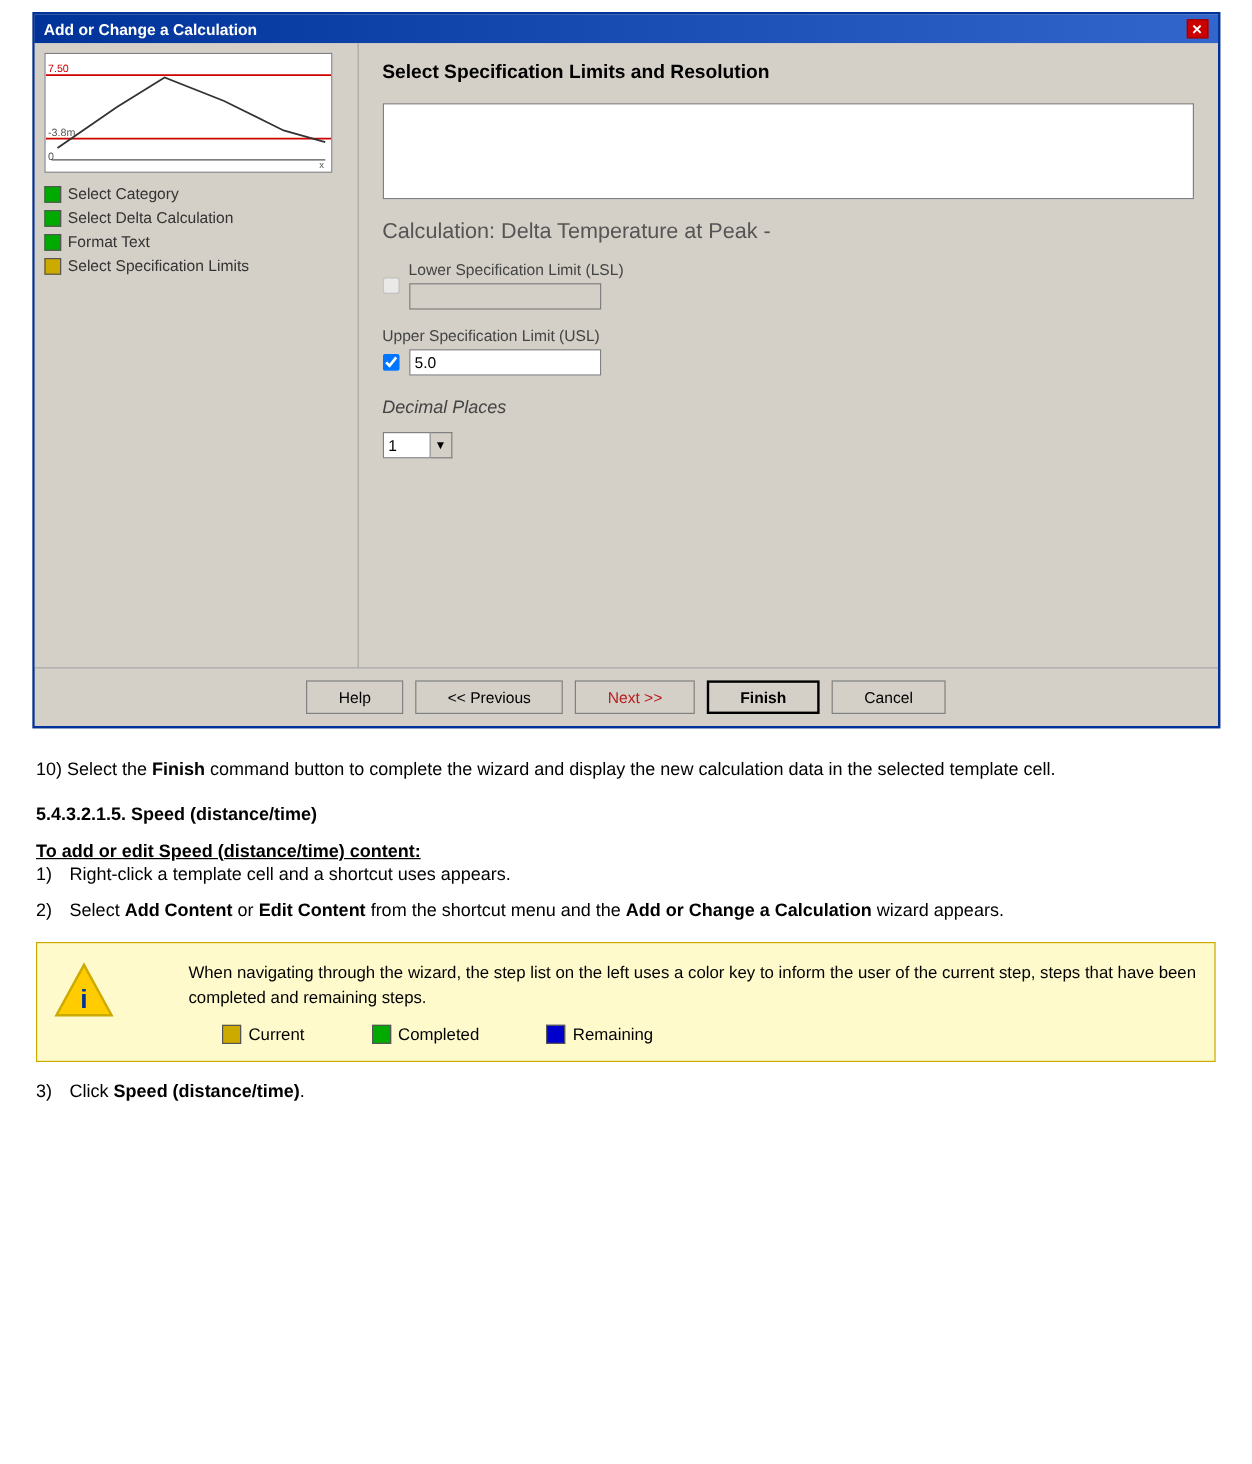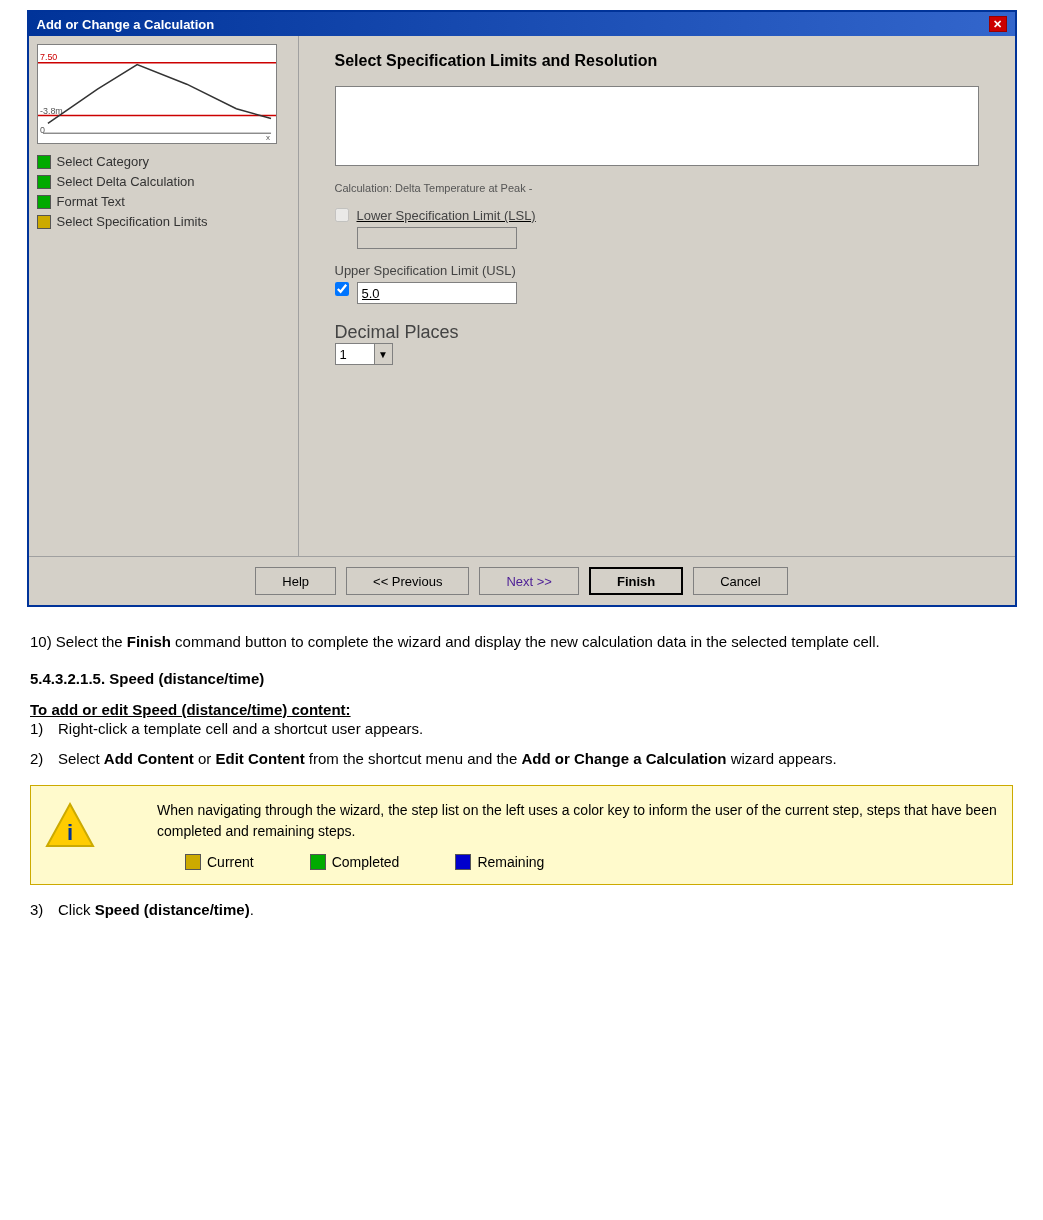--- a/index.html
+++ b/index.html
@@ -90,48 +90,48 @@
       flex-shrink: 0;
       border: 1px solid #555;
     }
     .step-indicator.green { background: #00aa00; }
     .step-indicator.yellow { background: #ccaa00; }
 
     
     .dialog-main {
       flex: 1;
       background: #d4d0c8;
-      padding: 16px 36px;
+      padding: 16px 20px;
     }
     .panel-title {
       font-size: 16px;
       font-weight: bold;
       color: #000;
       margin-bottom: 16px;
     }
     .white-area {
       background: #fff;
       border: 1px solid #808080;
       padding: 20px;
       margin-bottom: 16px;
       min-height: 80px;
     }
     .calc-label {
-      font-size: 11px;
+      font-size: 18px;
       color: #555;
       margin-bottom: 14px;
     }
 
     .form-group {
       margin-bottom: 14px;
     }
     .form-row {
       display: flex;
+      align-items: center;
       margin-bottom: 10px;
-      text-decoration: underline;
     }
     .form-checkbox {
       width: 14px;
       height: 14px;
       margin-right: 8px;
       flex-shrink: 0;
     }
     .form-label {
       font-size: 13px;
       color: #444;
@@ -150,23 +150,24 @@
     }
     .disabled-row .form-input {
       background: #d4d0c8;
       color: #888;
     }
 
     .decimal-section {
       margin-top: 18px;
     }
     .decimal-label {
-      font-size: 18px;
+      font-size: 15px;
       color: #444;
-      margin-bottom: 0;
+      margin-bottom: 12px;
+      font-style: italic;
     }
     .decimal-row {
       display: flex;
       align-items: center;
     }
     .decimal-input {
       width: 40px;
       height: 22px;
       border: 1px solid #808080;
       background: #fff;
@@ -203,21 +204,21 @@
       background: #d4d0c8;
       font-size: 13px;
       cursor: pointer;
       padding: 2px 26px;
     }
     .dlg-btn.active {
       border: 2px solid #000;
       font-weight: bold;
     }
     .dlg-btn:disabled {
-      color: #4c1d95;
+      color: #b91c1c;
     }
 
     
     .page-content {
       padding: 0 10px;
     }
     .step-instruction {
       margin-bottom: 16px;
       line-height: 1.5;
       margin-top: 20px;
@@ -402,21 +403,21 @@
     <span>Select the </span><strong>Finish</strong><span> command button to complete the wizard and display the new calculation data in the selected template cell.</span>
   </div>
 
   <div class="section-heading">5.4.3.2.1.5. Speed (distance/time)</div>
 
   <div class="section-subheading">To add or edit Speed (distance/time) content:</div>
 
   <ul class="numbered-list">
     <li>
       <span class="num">1)</span>
-      <span>Right-click a template cell and a shortcut user appears.</span>
+      <span>Right-click a template cell and a shortcut uses appears.</span>
     </li>
     <li>
       <span class="num">2)</span>
       <span>
         <span>Select </span><strong>Add Content</strong><span> or </span><strong>Edit Content</strong><span> from the shortcut menu and the </span><strong>Add or Change a Calculation</strong><span> wizard appears.</span>
       </span>
     </li>
   </ul>
 
   <div class="note-box">

